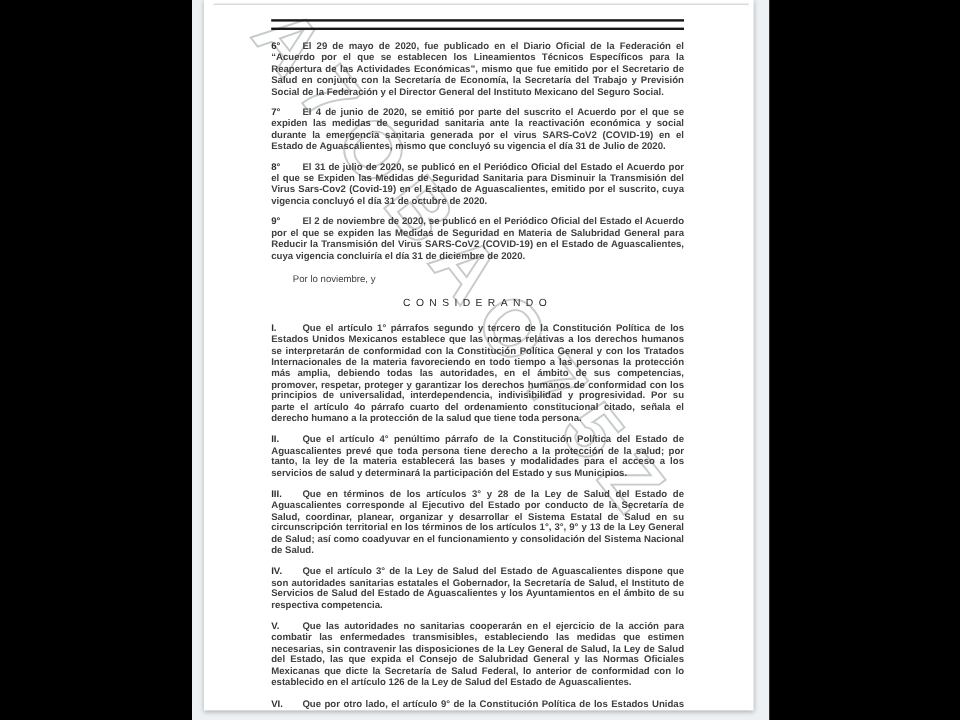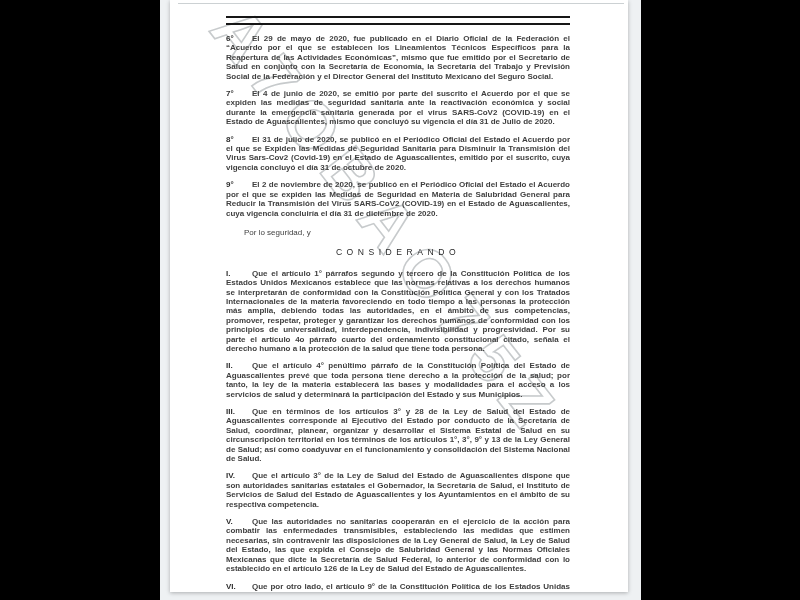--- a/index.html
+++ b/index.html
@@ -72,21 +72,21 @@
       <div class="double-rule"></div>
 
       <div class="body-text">
         <div id="numbered-container">
             <div class="para"><span class="pnum">6°</span><span class="seg-normal">El 29 de mayo de 2020, fue publicado en el Diario Oficial de la Federación el “Acuerdo por el que se establecen los Lineamientos Técnicos Específicos para la Reapertura de las Actividades Económicas”, mismo que fue emitido por el Secretario de Salud en conjunto con la Secretaría de Economía, la Secretaría del Trabajo y Previsión Social de la Federación y el Director General del Instituto Mexicano del Seguro Social.</span></div>
             <div class="para"><span class="pnum">7°</span><span class="seg-normal">El 4 de junio de 2020, se emitió por parte del suscrito el Acuerdo por el que se expiden las medidas de seguridad sanitaria ante la reactivación económica y social durante la emergencia sanitaria generada por el virus SARS-CoV2 (COVID-19) en el Estado de Aguascalientes, mismo que concluyó su vigencia el día 31 de Julio de 2020.</span></div>
             <div class="para"><span class="pnum">8°</span><span class="seg-normal">El 31 de julio de 2020, se publicó en el Periódico Oficial del Estado el Acuerdo por el que se Expiden las Medidas de Seguridad Sanitaria para Disminuir la Transmisión del Virus Sars-Cov2 (Covid-19) en el Estado de Aguascalientes, emitido por el suscrito, cuya vigencia concluyó el día 31 de octubre de 2020.</span></div>
             <div class="para"><span class="pnum">9°</span><span class="seg-normal">El 2 de noviembre de 2020, se publicó en el Periódico Oficial del Estado el Acuerdo por el que se expiden las Medidas de Seguridad en Materia de Salubridad General para Reducir la Transmisión del Virus SARS-CoV2 (COVID-19) en el Estado de Aguascalientes, cuya vigencia concluiría el día 31 de diciembre de 2020.</span></div>
           </div>
 
-        <div class="interlude">Por lo seguridad, y</div>
+        <div class="interlude">Por lo noviembre, y</div>
 
         <div class="cons-heading">CONSIDERANDO</div>
 
         <div id="considerations-container">
             <div class="para"><span class="pnum">I.</span><span class="seg-normal">Que el artículo 1° párrafos segundo y tercero de la Constitución Política de los Estados Unidos Mexicanos establece que las normas relativas a los derechos humanos se interpretarán de conformidad con la Constitución Política General y con los Tratados Internacionales de la materia favoreciendo en todo tiempo a las personas la protección más amplia, debiendo todas las autoridades, en el ámbito de sus competencias, promover, respetar, proteger y garantizar los derechos humanos de conformidad con los principios de universalidad, interdependencia, indivisibilidad y progresividad. Por su parte el artículo 4o párrafo cuarto del ordenamiento constitucional citado, señala el derecho humano a la protección de la salud que tiene toda persona.</span></div>
             <div class="para"><span class="pnum">II.</span><span class="seg-normal">Que el artículo 4° penúltimo párrafo de la Constitución Política del Estado de Aguascalientes prevé que toda persona tiene derecho a la protección de la salud; por tanto, la ley de la materia establecerá las bases y modalidades para el acceso a los servicios de salud y determinará la participación del Estado y sus Municipios.</span></div>
             <div class="para"><span class="pnum">III.</span><span class="seg-normal">Que en términos de los artículos 3° y 28 de la Ley de Salud del Estado de Aguascalientes corresponde al Ejecutivo del Estado por conducto de la Secretaría de Salud, coordinar, planear, organizar y desarrollar el Sistema Estatal de Salud en su circunscripción territorial en los términos de los artículos 1°, 3°, 9° y 13 de la Ley General de Salud; así como coadyuvar en el funcionamiento y consolidación del Sistema Nacional de Salud.</span></div>
             <div class="para"><span class="pnum">IV.</span><span class="seg-normal">Que el artículo 3° de la Ley de Salud del Estado de Aguascalientes dispone que son autoridades sanitarias estatales el Gobernador, la Secretaría de Salud, el Instituto de Servicios de Salud del Estado de Aguascalientes y los Ayuntamientos en el ámbito de su respectiva competencia.</span></div>
             <div class="para"><span class="pnum">V.</span><span class="seg-normal">Que las autoridades no sanitarias cooperarán en el ejercicio de la acción para combatir las enfermedades transmisibles, estableciendo las medidas que estimen necesarias, sin contravenir las disposiciones de la Ley General de Salud, la Ley de Salud del Estado, las que expida el Consejo de Salubridad General y las Normas Oficiales Mexicanas que dicte la Secretaría de Salud Federal, lo anterior de conformidad con lo establecido en el artículo 126 de la Ley de Salud del Estado de Aguascalientes.</span></div>
             <div class="para"><span class="pnum">VI.</span><span class="seg-normal">Que por otro lado, el artículo 9° de la Constitución Política de los Estados Unidas Mexicanos reconoce la libertad de reunión y asociación de los mexicanos siempre que ésta se realice con objetos lícitos; este derecho se encuentra también reconocido por la Convención Americana sobre Derechos Humanos en su artículo 15, estableciendo además que </span></div>

